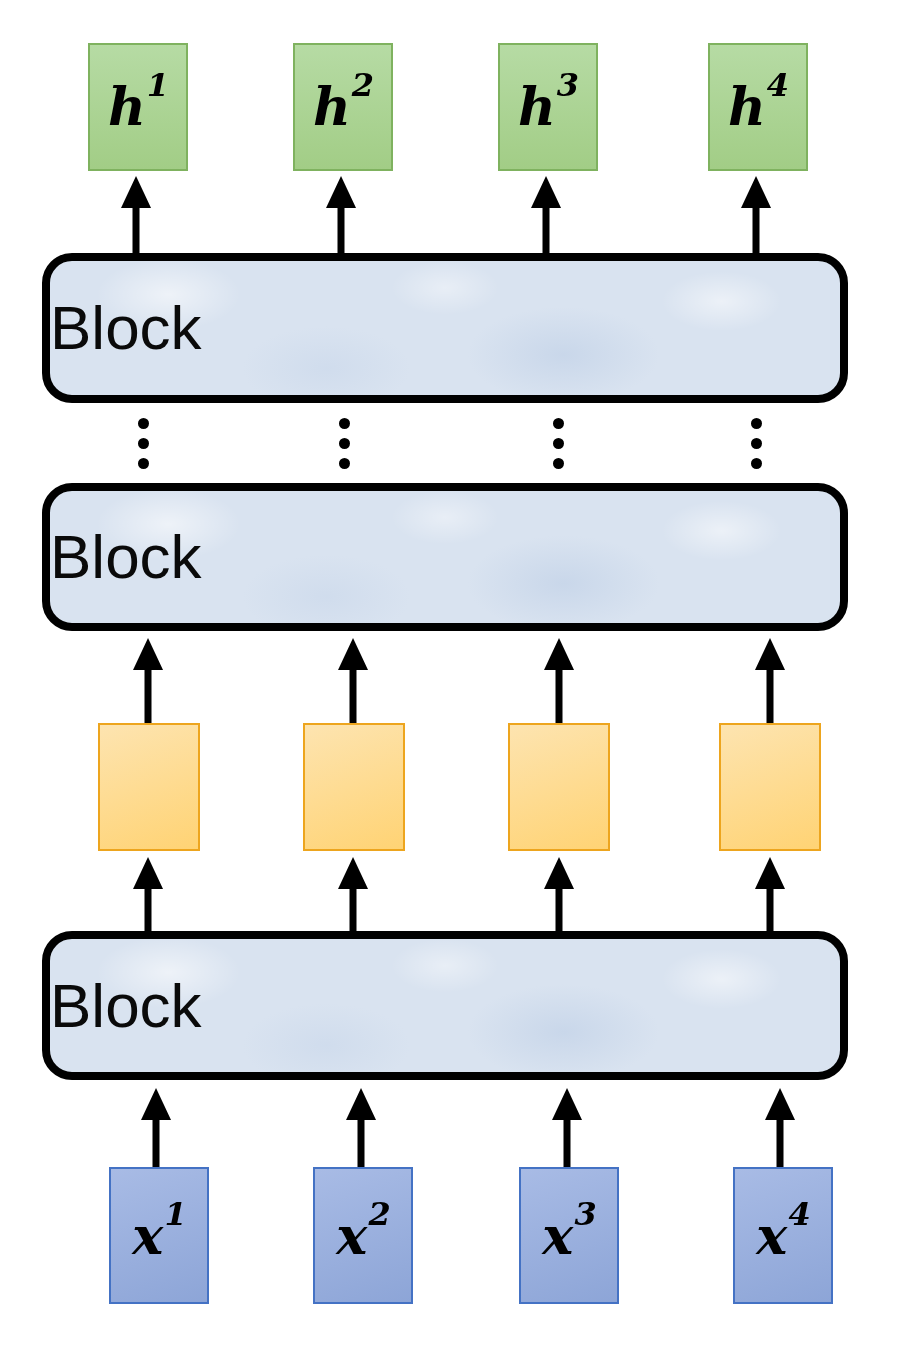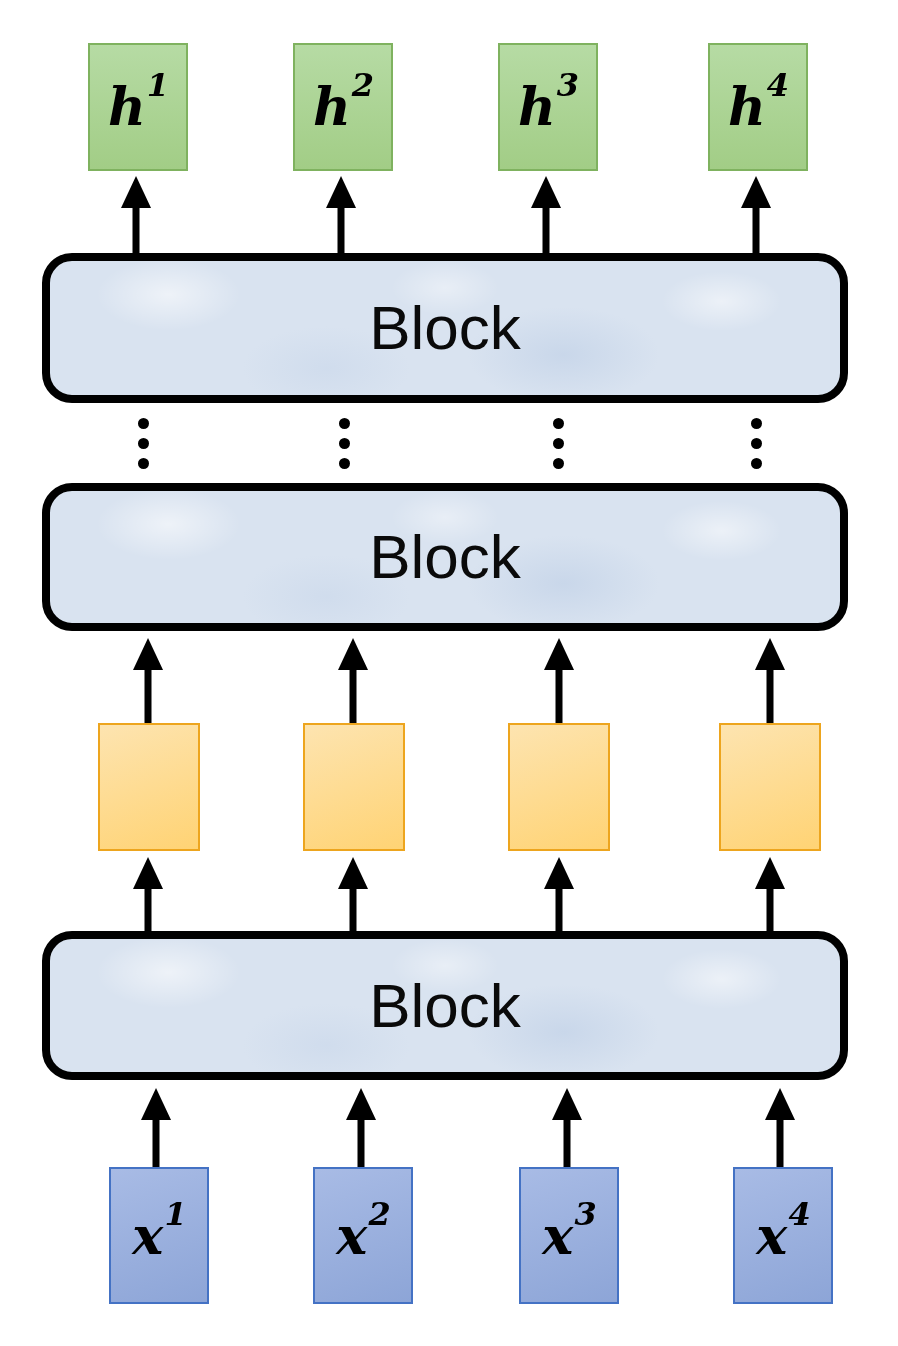--- a/index.html
+++ b/index.html
@@ -11,21 +11,21 @@
   .block{
     position:absolute;left:42px;width:806px;box-sizing:border-box;
     border:8px solid var(--block-border,#000);border-radius:30px;
     background:
       radial-gradient(120px 60px at 15% 25%, rgba(255,255,255,.55), rgba(255,255,255,0) 60%),
       radial-gradient(160px 80px at 65% 70%, rgba(185,203,228,.50), rgba(185,203,228,0) 60%),
       radial-gradient(100px 50px at 85% 30%, rgba(255,255,255,.50), rgba(255,255,255,0) 60%),
       radial-gradient(140px 70px at 35% 80%, rgba(197,212,233,.45), rgba(197,212,233,0) 60%),
       radial-gradient(90px 45px at 50% 20%, rgba(255,255,255,.40), rgba(255,255,255,0) 60%),
       var(--block-fill,#d9e3f0);
-    display:flex;align-items:center;justify-content:center;
+    display:flex;align-items:center;
   }
   .block-label{
     font-family:"Liberation Sans",sans-serif;font-size:62px;color:#0a0a0a;
     letter-spacing:0px;line-height:1;
   }
   
   .node{
     position:absolute;box-sizing:border-box;
     display:flex;align-items:center;justify-content:center;
     font-family:"DejaVu Serif",serif;font-style:italic;font-weight:bold;

